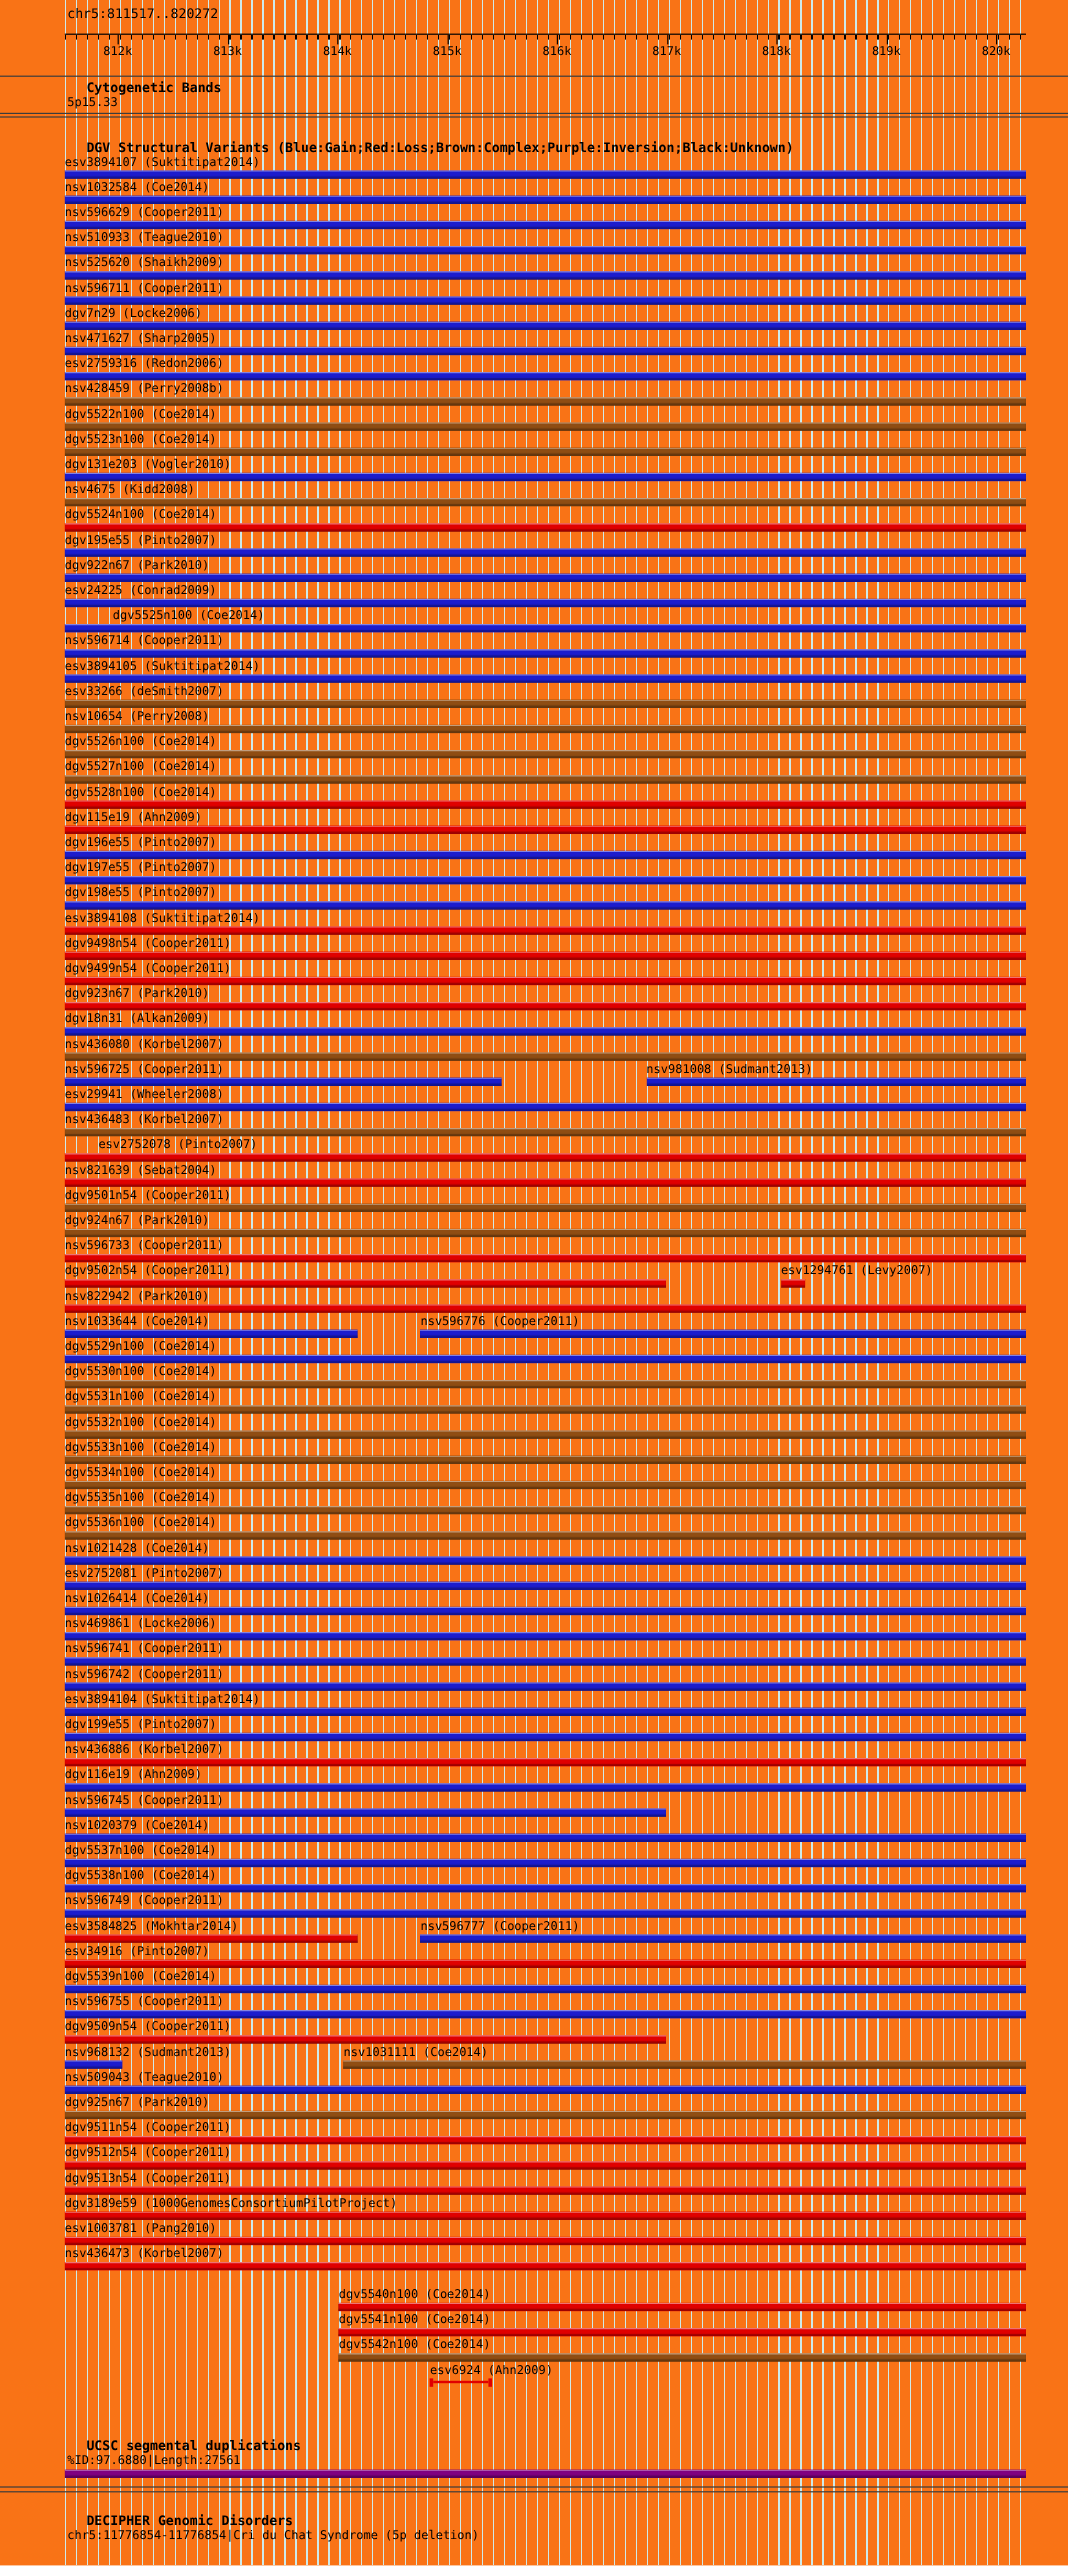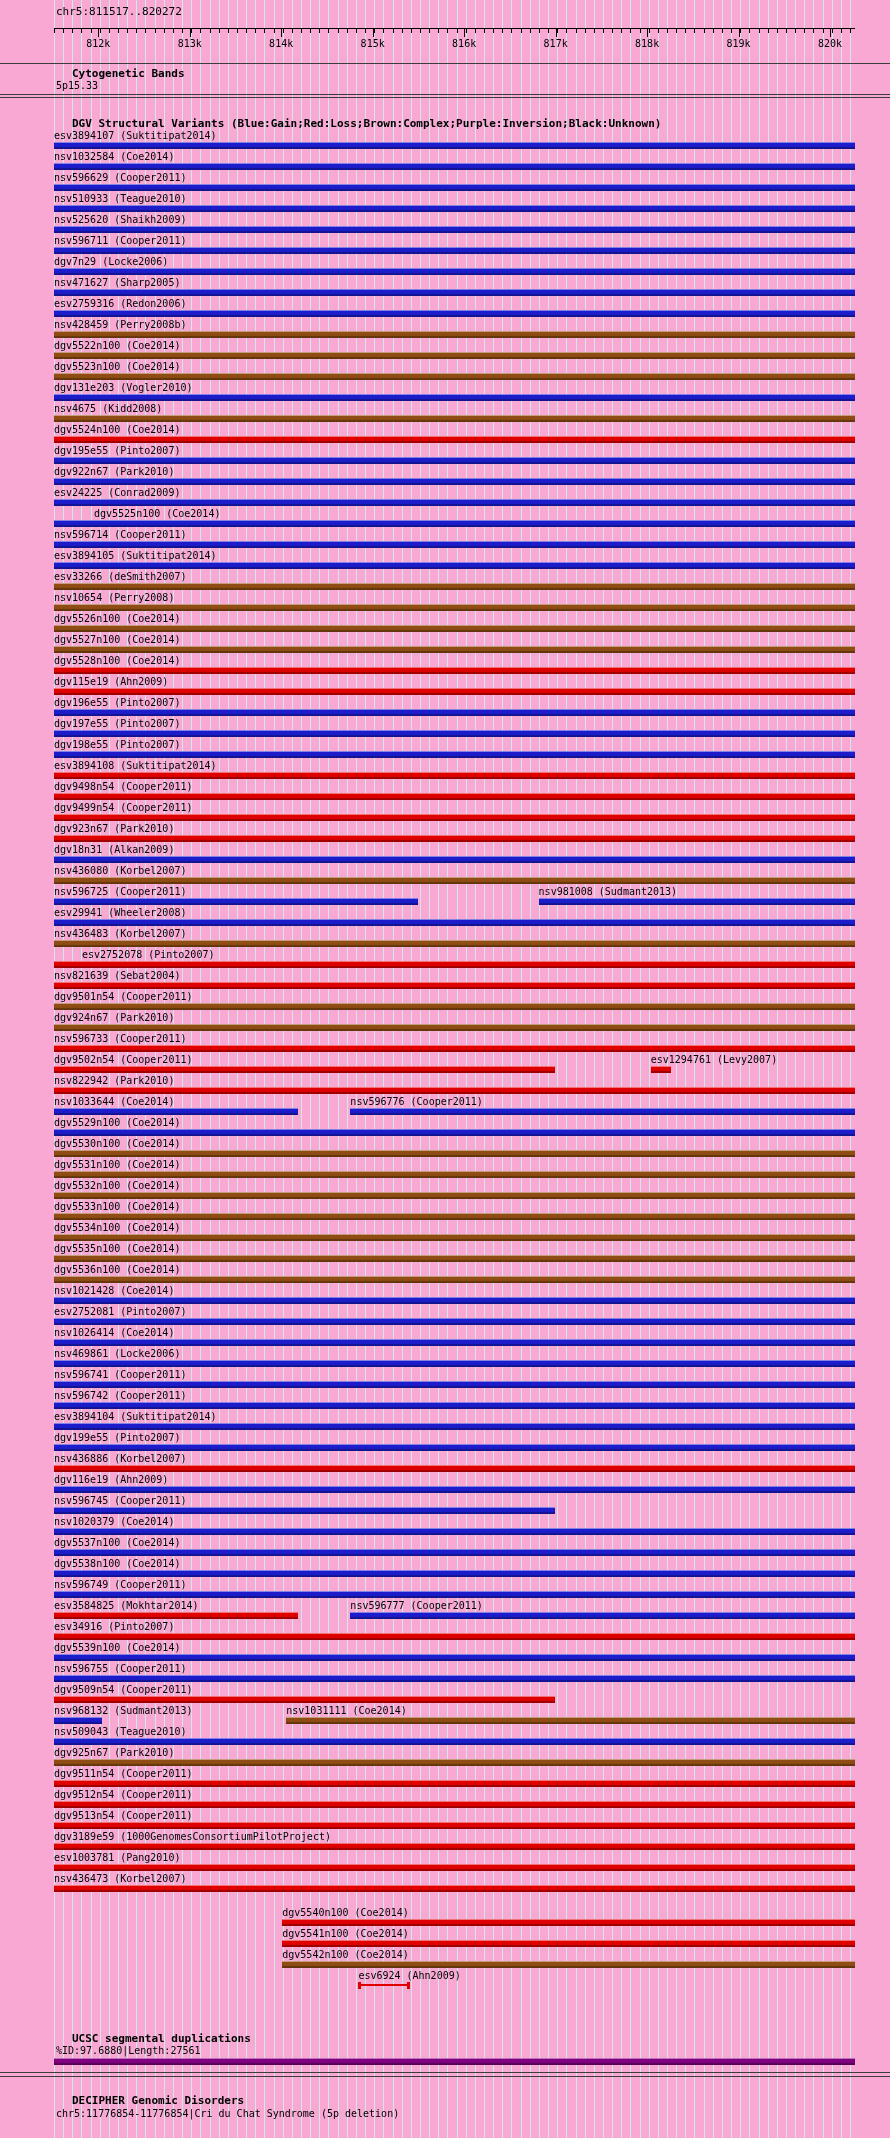--- a/index.html
+++ b/index.html
@@ -2,21 +2,21 @@
 <html><head>
 <meta charset="utf-8">
 <style>
   * { box-sizing: border-box; margin: 0; padding: 0; }
   html, body { background: #ffffff; }
   body {
     width: 890px;
     font-family: "DejaVu Sans Mono", "Liberation Mono", monospace;
     color: #000;
   }
-  .page { position: relative; width: 890px; height: 2138px; background: #f9a8d4; overflow: hidden; }
+  .page { position: relative; width: 890px; height: 2138px; background: #f97316; overflow: hidden; }
 
   .gridbg { position: absolute; left: 54px; top: 0; width: 801px; height: 2138px; }
 
   .title { position: absolute; left: 56px; top: 5px; font-size: 11px; white-space: nowrap; }
 
   .sec-h { position: absolute; left: 72px; font-size: 11px; font-weight: bold; white-space: nowrap; }
   .small-label { position: absolute; left: 56px; font-size: 10px; line-height: 11px; white-space: nowrap; }
 
   .hline { position: absolute; left: 0; width: 890px; height: 1px; background: #3c3c3c; }
 

